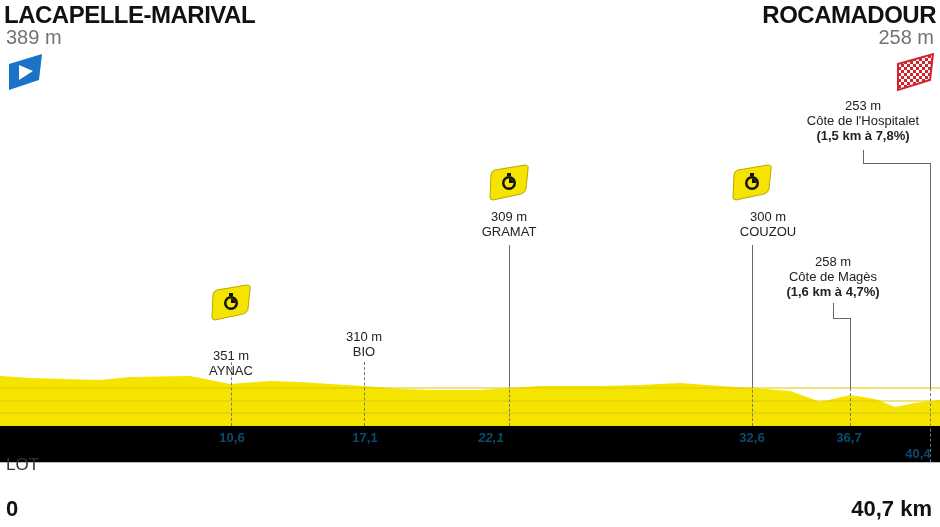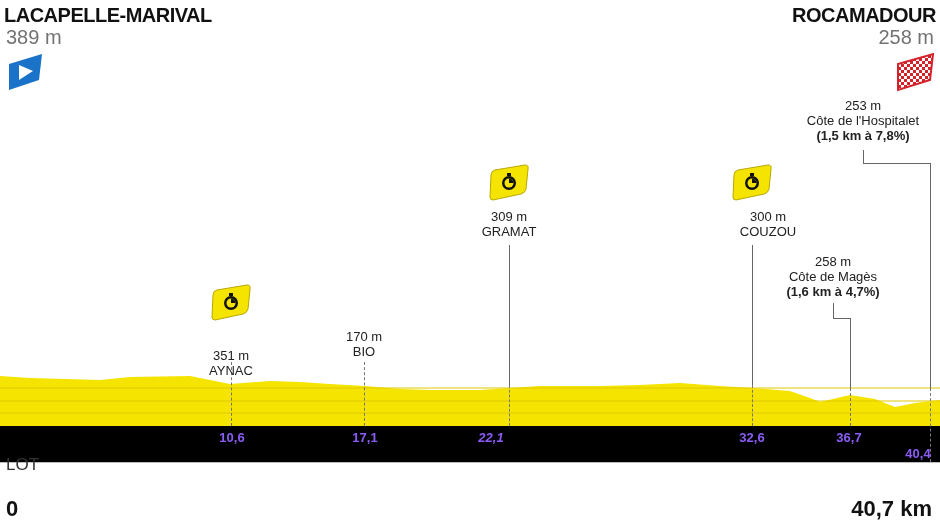--- a/index.html
+++ b/index.html
@@ -1,22 +1,22 @@
 <!DOCTYPE html>
 <html><head>
 <meta charset="utf-8">
 <style>
   html,body{margin:0;padding:0;background:#fff;}
   body{width:940px;height:527px;position:relative;overflow:hidden;font-family:"Liberation Sans","DejaVu Sans",sans-serif;color:#222;}
   .abs{position:absolute;}
-  .city{font-weight:bold;font-size:20px;letter-spacing:-0.5px;color:#111;line-height:24px;}
+  .city{font-weight:bold;font-size:24px;letter-spacing:-0.5px;color:#111;line-height:24px;}
   .alt{font-size:20px;color:#737373;line-height:20px;}
   .lbl{font-size:13px;text-align:center;color:#222;line-height:15px;white-space:nowrap;transform:translateX(-50%);}
   .lbl b{font-weight:bold;text-align:center;}
-  .km{font-weight:bold;font-size:13px;color:#8b5cf6;transform:translateX(-50%);}
+  .km{font-weight:bold;font-size:13px;color:#0c4a6e;transform:translateX(-50%);}
   .vline{width:0;border-left:1px solid #666;}
   .dash{width:0;border-left:1px dashed #777;}
   .hline{height:0;border-top:1px solid #666;}
 </style>
 </head>
 <body>
 
 <div class="abs city" style="left:4px;top:3px;">LACAPELLE-MARIVAL</div>
 <div class="abs alt" style="left:6px;top:27px;">389 m</div>
 <svg class="abs" style="left:6px;top:52px;" width="40" height="40">
@@ -83,21 +83,21 @@
     <circle cx="22" cy="20" r="4.5" fill="#f5e400"></circle>
     <path d="M22 20 L22 15.5 A4.5 4.5 0 0 1 26.5 20 Z" fill="#111"></path>
     <rect x="20" y="10" width="4" height="3" fill="#111"></rect>
 </svg>
 
 <div class="abs lbl" style="left:231px;top:348px;">
   <div>351 m</div>
   <div>AYNAC</div>
 </div>
 <div class="abs lbl" style="left:364px;top:329px;">
-  <div>170 m</div>
+  <div>310 m</div>
   <div>BIO</div>
 </div>
 <div class="abs lbl" style="left:509px;top:209px;">
   <div>309 m</div>
   <div>GRAMAT</div>
 </div>
 <div class="abs lbl" style="left:768px;top:209px;">
   <div>300 m</div>
   <div>COUZOU</div>
 </div>

